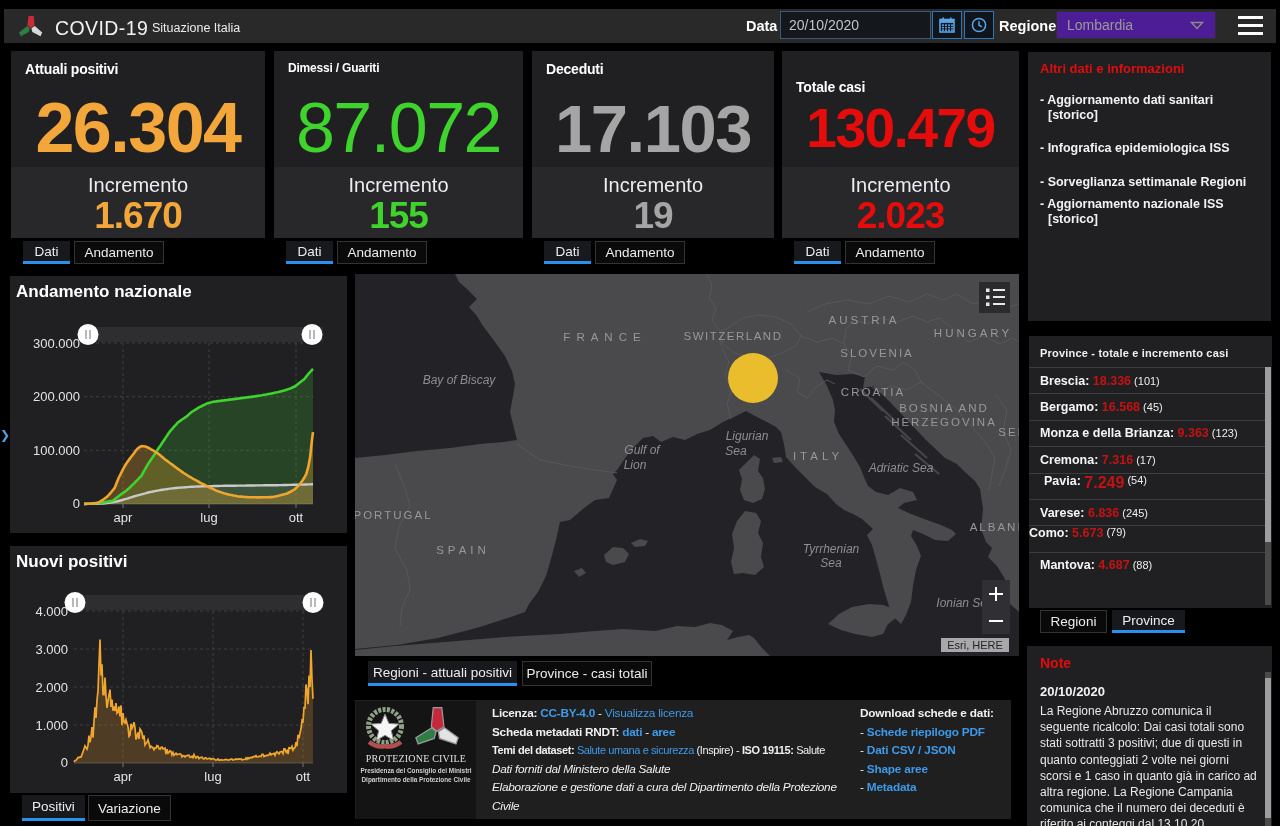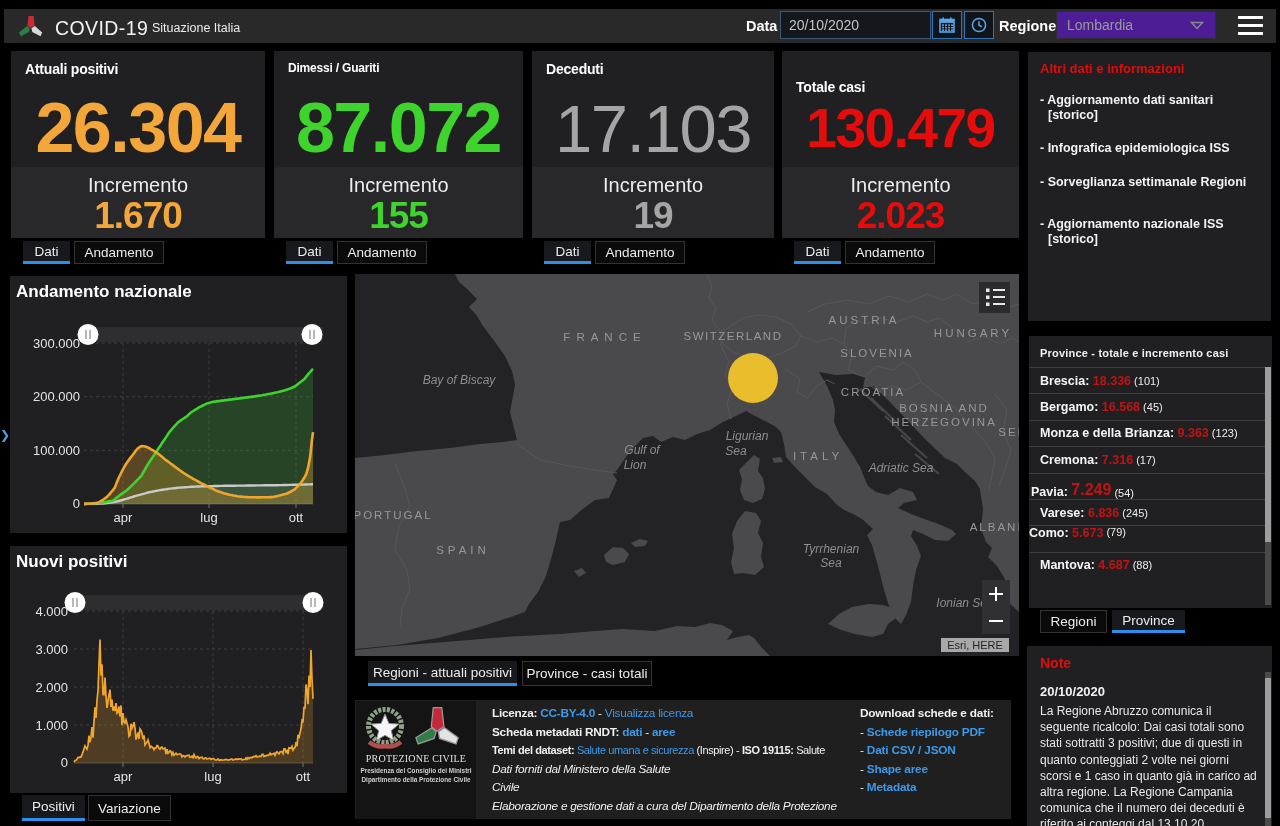--- a/index.html
+++ b/index.html
@@ -69,32 +69,32 @@
  <div class="abs" style="left:0;top:116px;width:254px;height:71px;background:#28282a">
   <div style="text-align:center;margin-top:7px;font-size:20px;color:#ededed">Incremento</div>
   <div class="b" style="text-align:center;margin-top:-2px;font-size:37px;letter-spacing:-1px;color:#f3a73a">1.670</div>
  </div>
 </div>
 <div class="tab on" style="left:23px;top:241px;width:47px">Dati</div>
 <div class="tab off" style="left:74px;top:241px;width:90px">Andamento</div>
 
 <div class="panel" style="left:274px;top:51px;width:249px;height:187px">
  <div class="abs b" style="left:14px;top:10px;font-size:12px;color:#fff;letter-spacing:-.2px">Dimessi / Guariti</div>
- <div class="abs" style="left:0;top:35px;width:249px;height:84px;display:flex;align-items:center;justify-content:center;font-size:70px;font-weight:bold;letter-spacing:-1.5px;color:#3fd32e">87.072</div>
+ <div class="abs" style="left:0;top:35px;width:249px;height:84px;display:flex;align-items:center;justify-content:center;font-size:70px;font-weight:normal;letter-spacing:-1.5px;color:#3fd32e">87.072</div>
  <div class="abs" style="left:0;top:116px;width:249px;height:71px;background:#28282a">
   <div style="text-align:center;margin-top:7px;font-size:20px;color:#ededed">Incremento</div>
   <div class="b" style="text-align:center;margin-top:-2px;font-size:37px;letter-spacing:-1px;color:#3fd32e">155</div>
  </div>
 </div>
 <div class="tab on" style="left:286px;top:241px;width:47px">Dati</div>
 <div class="tab off" style="left:337px;top:241px;width:90px">Andamento</div>
 
 <div class="panel" style="left:532px;top:51px;width:242px;height:139px">
  <div class="abs b" style="left:14px;top:10px;font-size:14px;color:#fff;letter-spacing:-.2px">Deceduti</div>
- <div class="abs" style="left:0;top:35px;width:242px;height:84px;display:flex;align-items:center;justify-content:center;font-size:67px;font-weight:normal;letter-spacing:-1.5px;color:#a5a5a5">17.103</div>
+ <div class="abs" style="left:0;top:35px;width:242px;height:84px;display:flex;align-items:center;justify-content:center;font-size:67px;font-weight:bold;letter-spacing:-1.5px;color:#a5a5a5">17.103</div>
  <div class="abs" style="left:0;top:116px;width:242px;height:71px;background:#28282a">
   <div style="text-align:center;margin-top:7px;font-size:20px;color:#ededed">Incremento</div>
   <div class="b" style="text-align:center;margin-top:-2px;font-size:37px;letter-spacing:-1px;color:#a5a5a5">19</div>
  </div>
 </div>
 <div class="tab on" style="left:544px;top:241px;width:47px">Dati</div>
 <div class="tab off" style="left:595px;top:241px;width:90px">Andamento</div>
 
 <div class="panel" style="left:782px;top:51px;width:237px;height:187px">
  <div class="abs b" style="left:14px;top:28px;font-size:14px;color:#fff;letter-spacing:-.2px">Totale casi</div>
@@ -105,21 +105,21 @@
  </div>
 </div>
 <div class="tab on" style="left:794px;top:241px;width:47px">Dati</div>
 <div class="tab off" style="left:845px;top:241px;width:90px">Andamento</div>
 
 <div class="panel" style="left:1028px;top:52px;width:243px;height:269px">
  <div class="abs b red" style="left:12px;top:9px;font-size:13px">Altri dati e informazioni</div>
  <div class="abs b" style="left:12px;top:41px;width:228px;font-size:12.5px;color:#f2f2f2;line-height:14.5px;white-space:nowrap">
   <div style="margin-bottom:19px">- Aggiornamento dati sanitari<br><span style="margin-left:8px">[storico]</span></div>
   <div style="margin-bottom:19px">- Infografica epidemiologica ISS</div>
-  <div style="margin-bottom:28px">- Sorveglianza settimanale Regioni</div>
+  <div style="margin-bottom:8px">- Sorveglianza settimanale Regioni</div>
   <div>- Aggiornamento nazionale ISS<br><span style="margin-left:8px">[storico]</span></div>
  </div>
 </div>
 
 <div class="panel" style="left:1029px;top:336px;width:243px;height:272px">
  <div class="abs b" style="left:11px;top:11px;font-size:11px;color:#f0f0f0;letter-spacing:.2px">Province - totale e incremento casi</div>
  <div class="abs" style="left:0;top:31px;width:236px">
         <div style="height:26.4px;border-top:1px solid #3d3d3d;display:flex;align-items:center;padding-left:11px;white-space:nowrap;overflow:hidden">
           <span class="b" style="font-size:12.5px;color:#f5f5f5">Brescia:&nbsp;</span>
           <span class="b" style="font-size:12.5px;color:#c41212">18.336</span>
@@ -133,21 +133,21 @@
         <div style="height:26.4px;border-top:1px solid #3d3d3d;display:flex;align-items:center;padding-left:11px;white-space:nowrap;overflow:hidden">
           <span class="b" style="font-size:12.5px;color:#f5f5f5">Monza e della Brianza:&nbsp;</span>
           <span class="b" style="font-size:12.5px;color:#c41212">9.363</span>
           <span style="font-size:11px;color:#ededed">&nbsp;(123)</span>
         </div>
         <div style="height:26.4px;border-top:1px solid #3d3d3d;display:flex;align-items:center;padding-left:11px;white-space:nowrap;overflow:hidden">
           <span class="b" style="font-size:12.5px;color:#f5f5f5">Cremona:&nbsp;</span>
           <span class="b" style="font-size:12.5px;color:#c41212">7.316</span>
           <span style="font-size:11px;color:#ededed">&nbsp;(17)</span>
         </div>
-        <div style="height:26.4px;border-top:1px solid #3d3d3d;display:flex;align-items:flex-end;padding-left:2px;white-space:nowrap;overflow:hidden">
+        <div style="height:26.4px;border-top:1px solid #3d3d3d;display:flex;align-items:flex-start;padding-left:15px;white-space:nowrap;overflow:hidden">
           <span class="b" style="font-size:12.5px;color:#f5f5f5">Pavia:&nbsp;</span>
           <span class="b" style="font-size:16px;color:#c41212">7.249</span>
           <span style="font-size:11px;color:#ededed">&nbsp;(54)</span>
         </div>
         <div style="height:26.4px;border-top:1px solid #3d3d3d;display:flex;align-items:center;padding-left:11px;white-space:nowrap;overflow:hidden">
           <span class="b" style="font-size:12.5px;color:#f5f5f5">Varese:&nbsp;</span>
           <span class="b" style="font-size:12.5px;color:#c41212">6.836</span>
           <span style="font-size:11px;color:#ededed">&nbsp;(245)</span>
         </div>
         <div style="height:26.4px;border-top:1px solid #3d3d3d;display:flex;white-space:nowrap;overflow:hidden">
@@ -349,22 +349,22 @@
   <path d="M14.3 15 L17.7 12.8 L25.4 18.4 L24.2 21.9 L14.9 18.8 Z" fill="#e3e3e3" stroke="#9a9a9a" stroke-width="0.7"></path>
 </svg>
 <div class="abs" style="left:356px;top:753px;width:120px;text-align:center;color:#e0e0e0;font-size:10px;font-family:'Liberation Serif',serif;letter-spacing:.2px">PROTEZIONE CIVILE</div>
 <div class="abs b" style="left:356px;top:767px;width:120px;text-align:center;color:#cfcfcf;font-size:6.4px">Presidenza del Consiglio dei Ministri</div>
 <div class="abs b" style="left:356px;top:776px;width:120px;text-align:center;color:#cfcfcf;font-size:6.4px">Dipartimento della Protezione Civile</div>
 <div class="abs" style="left:492px;top:704px;width:360px;font-size:11.8px;color:#f0f0f0;line-height:18.6px;white-space:nowrap;letter-spacing:-.25px">
  <div><span class="b">Licenza:</span> <span class="link b">CC-BY-4.0</span> - <span class="link">Visualizza licenza</span></div>
  <div><span class="b">Scheda metadati RNDT:</span> <span class="link b">dati</span> - <span class="link b">aree</span></div>
  <div style="font-size:11px;letter-spacing:-.4px"><span class="b">Temi del dataset:</span> <span class="link">Salute umana e sicurezza</span> (Inspire) - <span class="b">ISO 19115:</span> Salute</div>
  <div style="font-style:italic">Dati forniti dal Ministero della Salute</div>
+ <div style="font-style:italic">Elaborazione e gestione dati a cura del Dipartimento della Protezione</div>
  <div style="font-style:italic">Civile</div>
- <div style="font-style:italic">Elaborazione e gestione dati a cura del Dipartimento della Protezione</div>
 </div>
 <div class="abs" style="left:860px;top:704px;width:160px;font-size:11.8px;color:#f0f0f0;line-height:18.6px;white-space:nowrap;letter-spacing:-.2px">
  <div class="b">Download schede e dati:</div>
  <div>- <span class="link b">Schede riepilogo PDF</span></div>
  <div>- <span class="link b">Dati CSV / JSON</span></div>
  <div>- <span class="link b">Shape aree</span></div>
  <div>- <span class="link b">Metadata</span></div>
 </div>
 
 </div>

